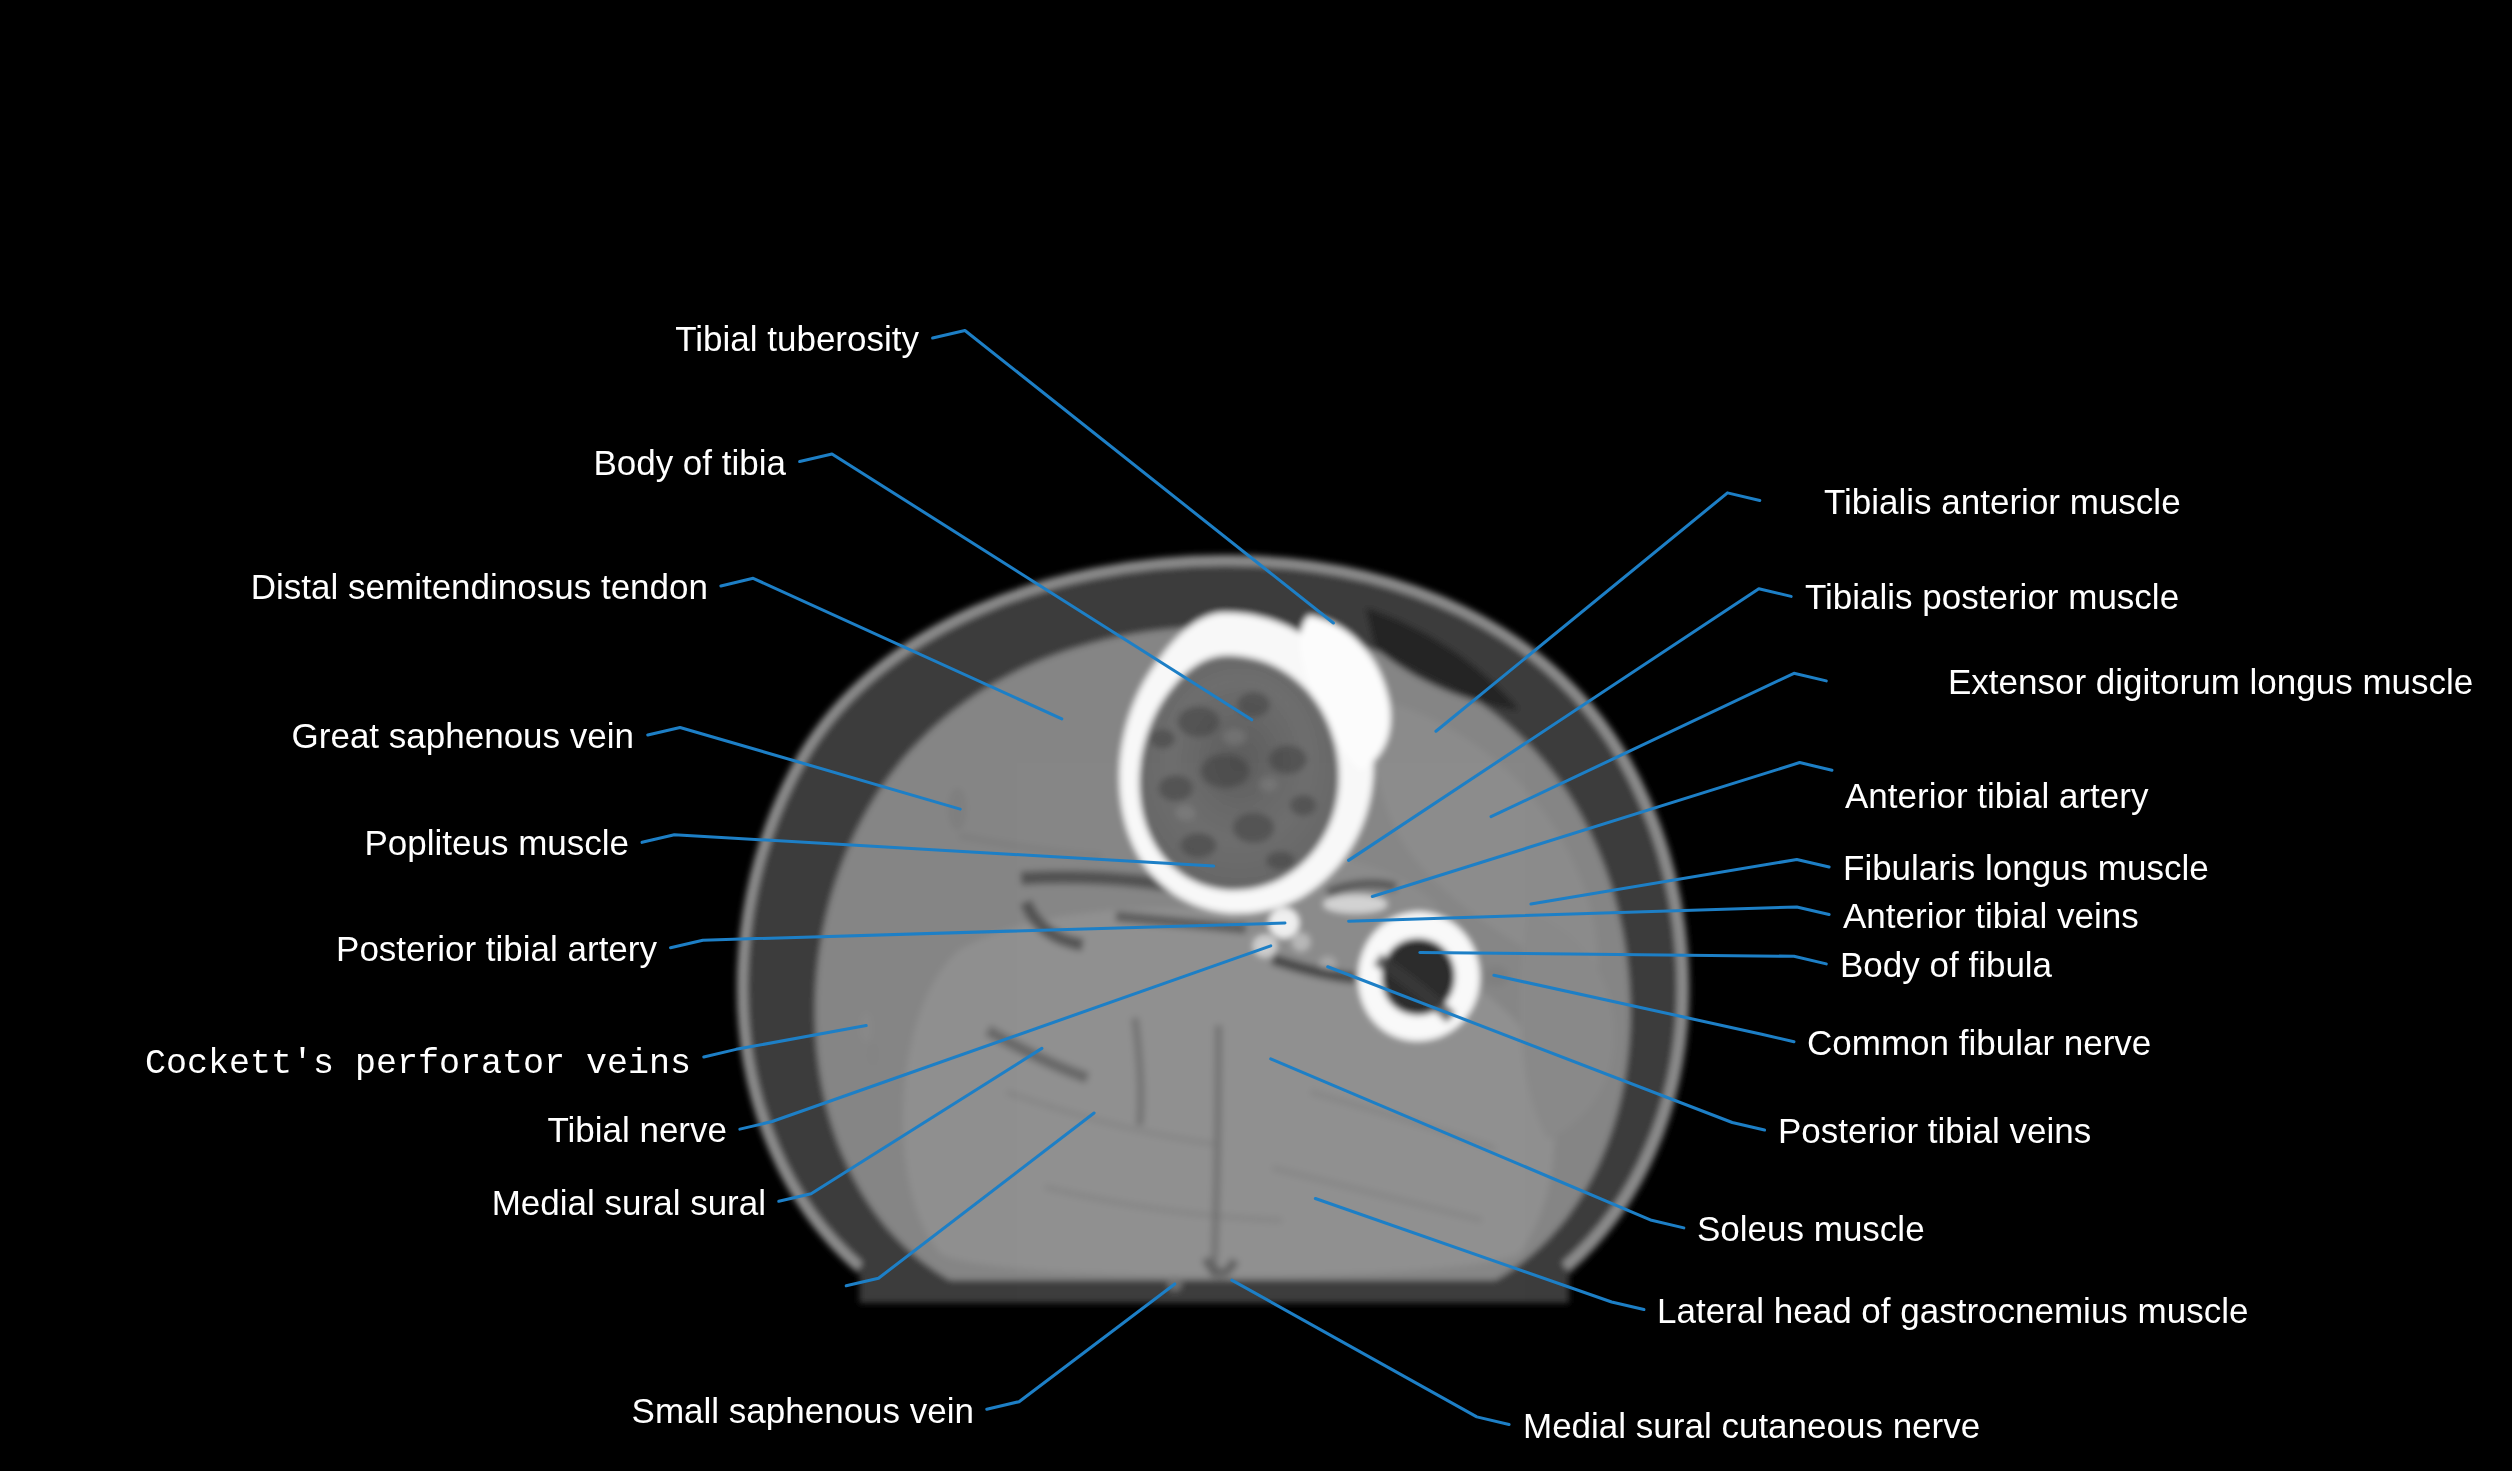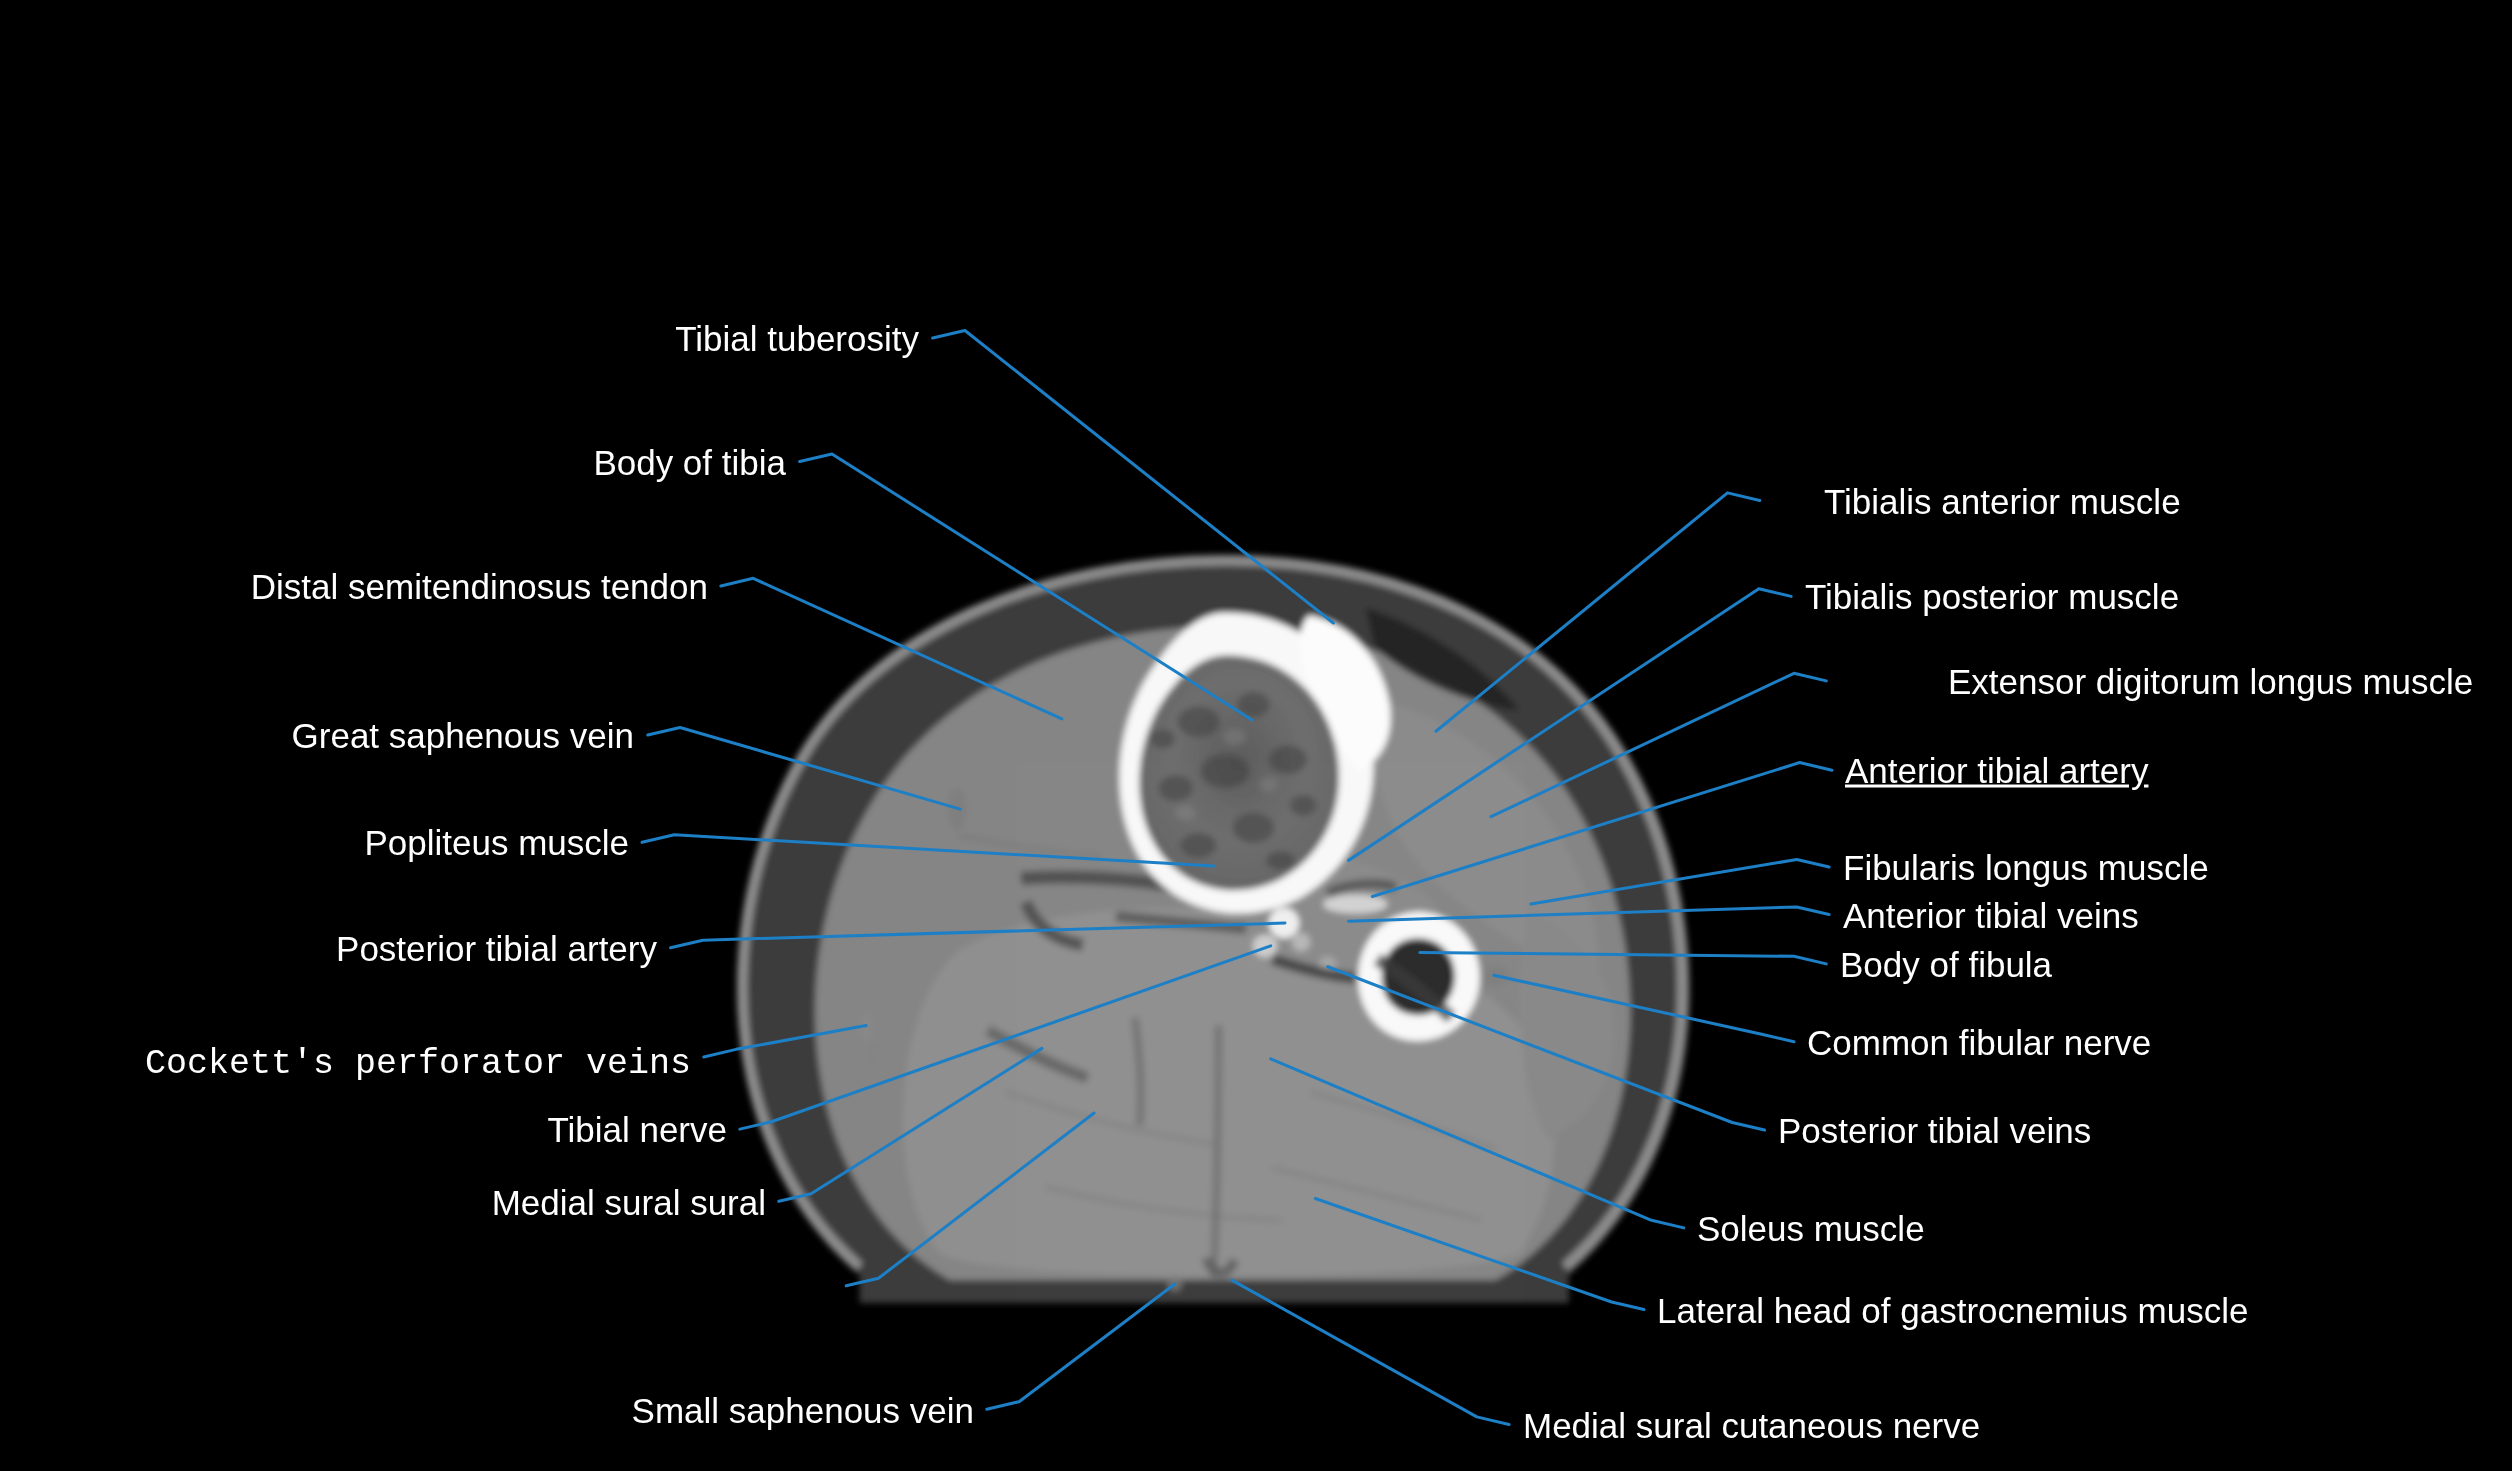--- a/index.html
+++ b/index.html
@@ -276,21 +276,21 @@
   <div class="label l" style="left:629px; top:842px;">Popliteus muscle</div>
   <div class="label l" style="left:657px; top:948px;">Posterior tibial artery</div>
   <div class="label l" style="left:691px; top:1064px;font-family:Liberation Mono, monospace;">Cockett's perforator veins</div>
   <div class="label l" style="left:727px; top:1129px;">Tibial nerve</div>
   <div class="label l" style="left:766px; top:1202px;">Medial sural sural</div>
   <div class="label l" style="left:974px; top:1410px;">Small saphenous vein</div>
 
   <div class="label r" style="left:1824px; top:501px;">Tibialis anterior muscle</div>
   <div class="label r" style="left:1805px; top:596px;">Tibialis posterior muscle</div>
   <div class="label r" style="left:1948px; top:681px;">Extensor digitorum longus muscle</div>
-  <div class="label r" style="left:1845px; top:770px;text-decoration:underline;">Anterior tibial artery</div>
+  <div class="label r" style="left:1845px; top:795px;">Anterior tibial artery</div>
   <div class="label r" style="left:1843px; top:867px;">Fibularis longus muscle</div>
   <div class="label r" style="left:1843px; top:915px;">Anterior tibial veins</div>
   <div class="label r" style="left:1840px; top:964px;">Body of fibula</div>
   <div class="label r" style="left:1807px; top:1042px;">Common fibular nerve</div>
   <div class="label r" style="left:1778px; top:1130px;">Posterior tibial veins</div>
   <div class="label r" style="left:1697px; top:1228px;">Soleus muscle</div>
   <div class="label r" style="left:1657px; top:1310px;">Lateral head of gastrocnemius muscle</div>
   <div class="label r" style="left:1523px; top:1425px;">Medial sural cutaneous nerve</div>
 
 </div>

